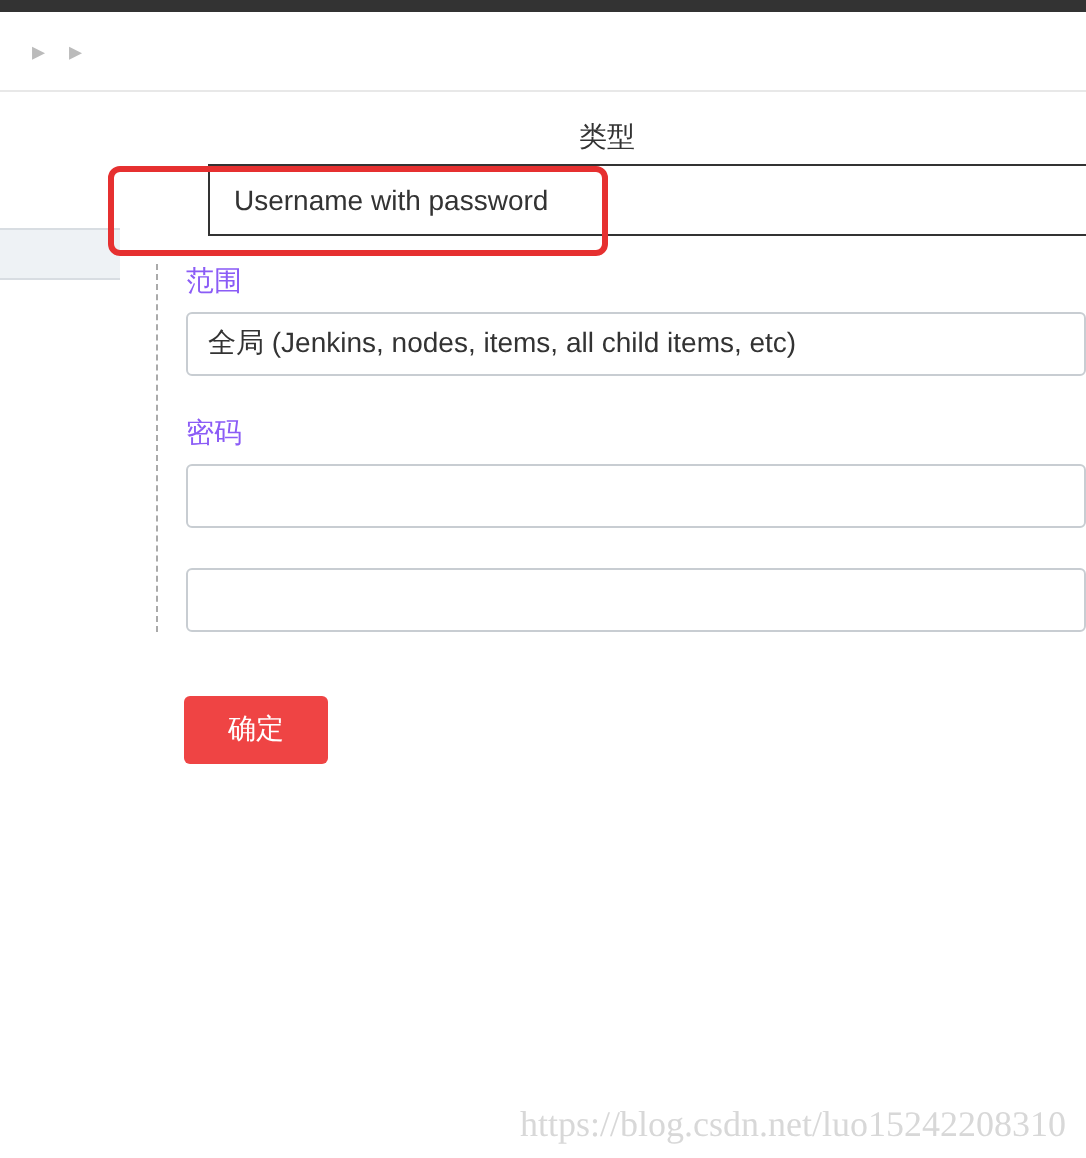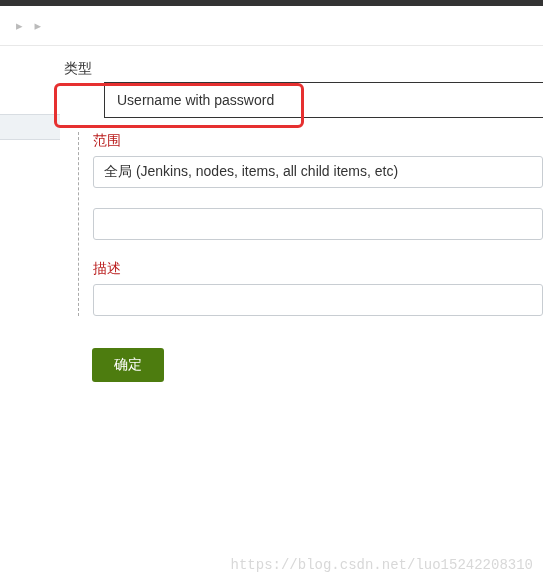--- a/index.html
+++ b/index.html
@@ -48,20 +48,21 @@
     }
     .form-area {
       flex: 1;
       padding-top: 14px;
     }
     .label {
       font-size: 14px;
       color: #333;
       margin-bottom: 4px;
       padding-left: 4px;
+      text-align: center;
     }
     .type-select {
       border: 1px solid #333;
       height: 36px;
       display: flex;
       align-items: center;
       padding: 0 12px;
       font-size: 14px;
       color: #333;
       background: #fff;
@@ -83,58 +84,58 @@
       margin-left: 18px;
       border-left: 1px dashed #aaa;
       padding-left: 14px;
       margin-top: 14px;
     }
     .field {
       margin-bottom: 20px;
     }
     .field-label {
       font-size: 14px;
-      color: #b91c1c;
+      color: #8b5cf6;
       margin-bottom: 6px;
       font-family: Liberation Serif, serif;
     }
     .select-box, .text-input {
       width: 100%;
       height: 32px;
       border: 1px solid #c8cdd2;
       border-radius: 3px;
       padding: 0 10px;
       font-size: 14px;
       color: #333;
       background: #fff;
       display: flex;
       align-items: center;
       text-align: center;
     }
     .text-input {
       outline: none;
     }
     .submit-btn {
-      background: #4d7c0f;
+      background: #ef4444;
       color: #fff;
       border: none;
       border-radius: 3px;
       padding: 8px 22px;
       font-size: 14px;
       cursor: pointer;
       margin-top: 12px;
       margin-left: 32px;
     }
     .watermark {
       position: absolute;
       bottom: 6px;
       right: 10px;
       color: #d8d8d8;
-      font-size: 14px;
-      font-family: Liberation Mono, monospace;
+      font-size: 18px;
+      font-family: Liberation Serif, serif;
     }
   </style>
 </head>
 <body>
 
 <div class="top-bar"></div>
 
 <div class="breadcrumb">
   <span class="sep">▸</span>
   <span class="sep">▸</span>
@@ -154,29 +155,29 @@
     <div class="nested">
 
       <div class="field">
         <div class="field-label">范围</div>
         <div class="select-box">
           <span>全局 (Jenkins, nodes, items, all child items, etc)</span>
         </div>
       </div>
 
 
+      <div class="field">
+        <div class="field-label">密码</div>
+        <input class="text-input" type="password" value="" style="">
+      </div>
 
       <div class="field">
         <input class="text-input" type="text" value="" style="">
       </div>
 
-      <div class="field">
-        <div class="field-label">描述</div>
-        <input class="text-input" type="text" value="" style="">
-      </div>
 
     </div>
 
     <button class="submit-btn">确定</button>
 
   </div>
 </div>
 
 <div class="highlight-box"></div>
 

